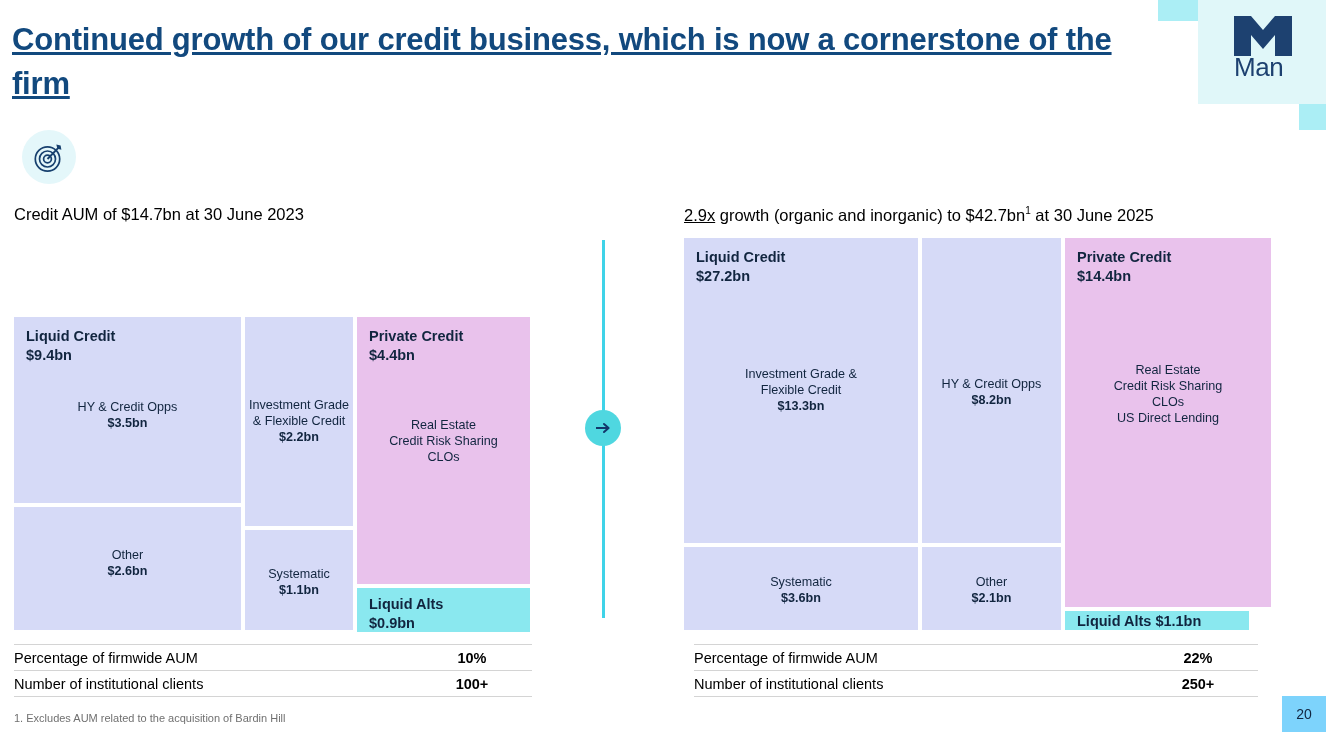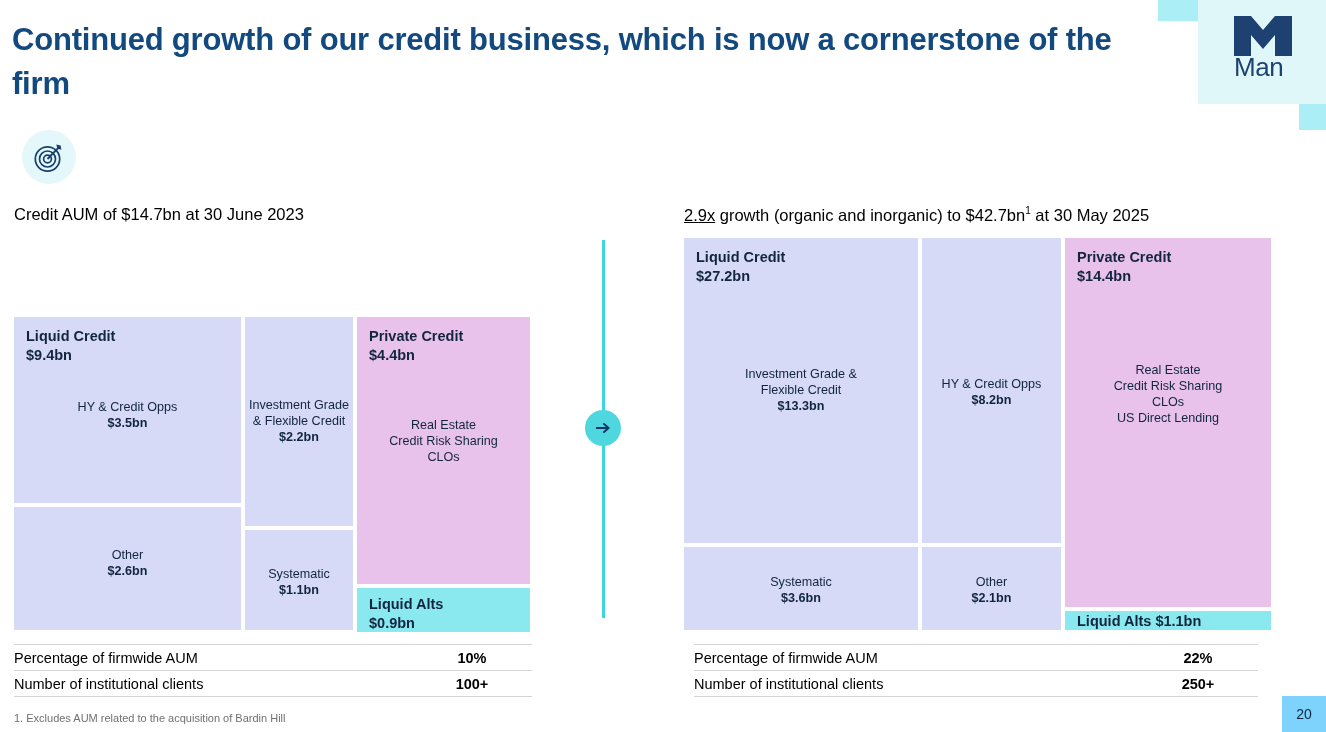--- a/index.html
+++ b/index.html
@@ -66,20 +66,21 @@
   
   .slide-title {
     position: absolute;
     left: 12px; top: 18px;
     width: 1100px;
     font-size: 31px;
     font-weight: bold;
     line-height: 1.42;
     letter-spacing: -0.2px;
     color: #12497e;
+    text-decoration: underline;
   }
 
   .topic-icon {
     position: absolute;
     left: 22px; top: 130px;
     width: 54px; height: 54px;
     border-radius: 50%;
     background: #e4f7fa;
     display: flex;
     align-items: center;
@@ -219,21 +220,21 @@
     <path d="M15.5 19 L27.5 6.6" stroke="#17406e" stroke-width="1.9" fill="none"></path>
     <path d="M24.3 4.6 L28.6 5.5 L29.4 9.8 L25.4 8.8 Z" fill="#17406e"></path>
   </svg>
 </div>
 
 <div class="panel panel-left">
   <div class="panel-heading">Credit AUM of $14.7bn at 30 June 2023</div>
 </div>
 
 <div class="panel panel-right">
-  <div class="panel-heading"><span class="u">2.9x</span><span> growth (organic and inorganic) to $42.7bn</span><sup>1</sup><span> at 30 May 2025</span></div>
+  <div class="panel-heading"><span class="u">2.9x</span><span> growth (organic and inorganic) to $42.7bn</span><sup>1</sup><span> at 30 June 2025</span></div>
 </div>
 
 <div class="treemap tm-left">
 
   <div class="tile tile-periwinkle" style="left:0;top:0;width:227px;height:186px;">
     <div class="tile-head" style="white-space:pre-line;">Liquid Credit
 $9.4bn</div>
     <div class="tile-center" style="top:82px;">
       <span>HY &amp; Credit Opps</span><br>
       <b>$3.5bn</b>
@@ -319,21 +320,21 @@
 
   <div class="tile tile-pink" style="left:381px;top:0;width:206px;height:369px;">
     <div class="tile-head" style="white-space:pre-line;">Private Credit
 $14.4bn</div>
     <div class="tile-center" style="top:124px;white-space:pre-line;">Real Estate
 Credit Risk Sharing
 CLOs
 US Direct Lending</div>
   </div>
 
-  <div class="tile tile-cyan" style="left:381px;top:373px;width:206px;height:19px;padding:1px 12px;">
+  <div class="tile tile-cyan" style="left:381px;top:373px;width:184px;height:19px;padding:1px 12px;">
     <div class="tile-inline-head">Liquid Alts $1.1bn</div>
   </div>
 </div>
 
 <div class="stats stats-left">
   <div class="stat-row">
     <span>Percentage of firmwide AUM</span>
     <span class="stat-value">10%</span>
   </div>
   <div class="stat-row">

